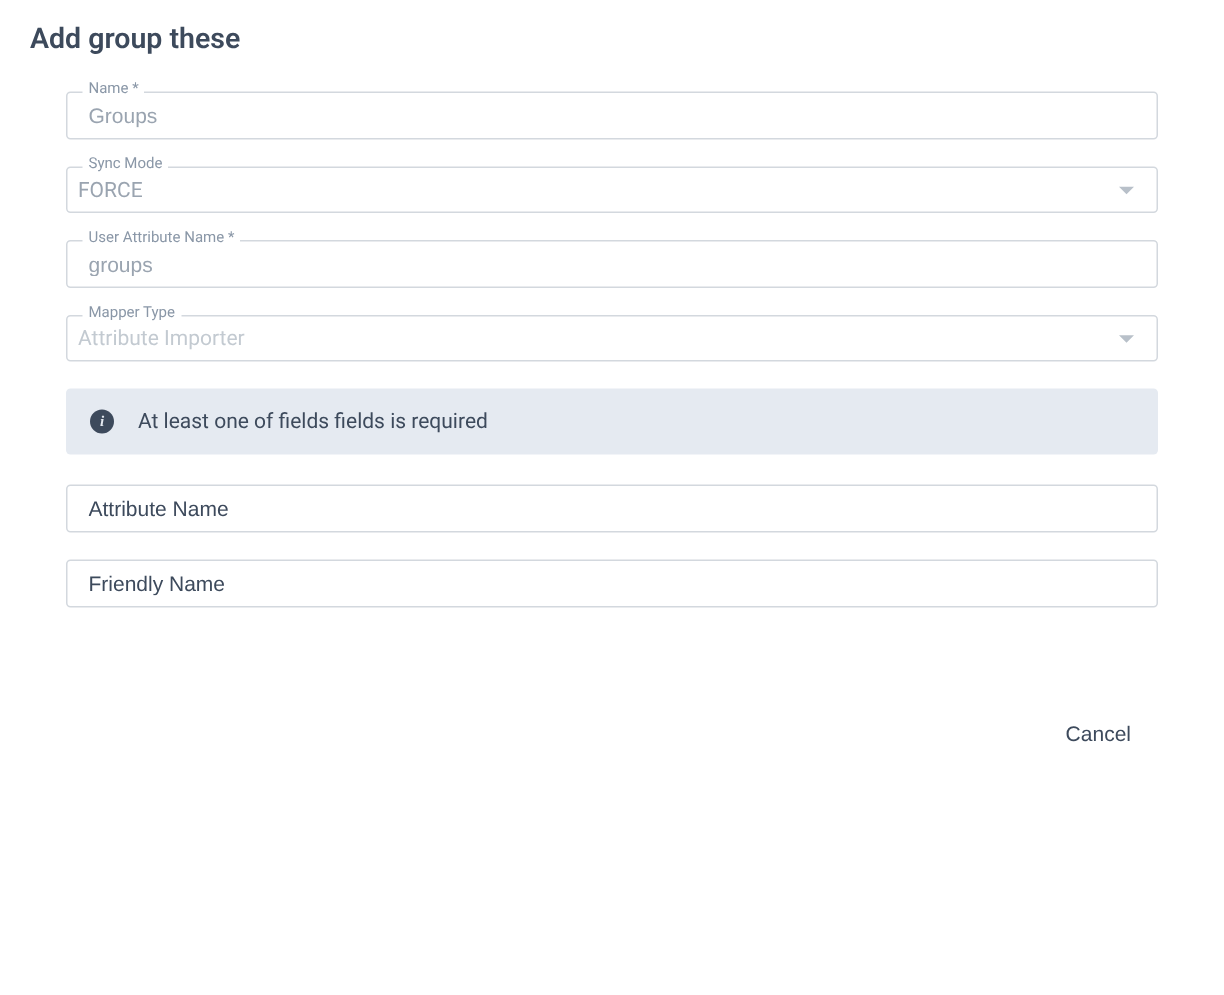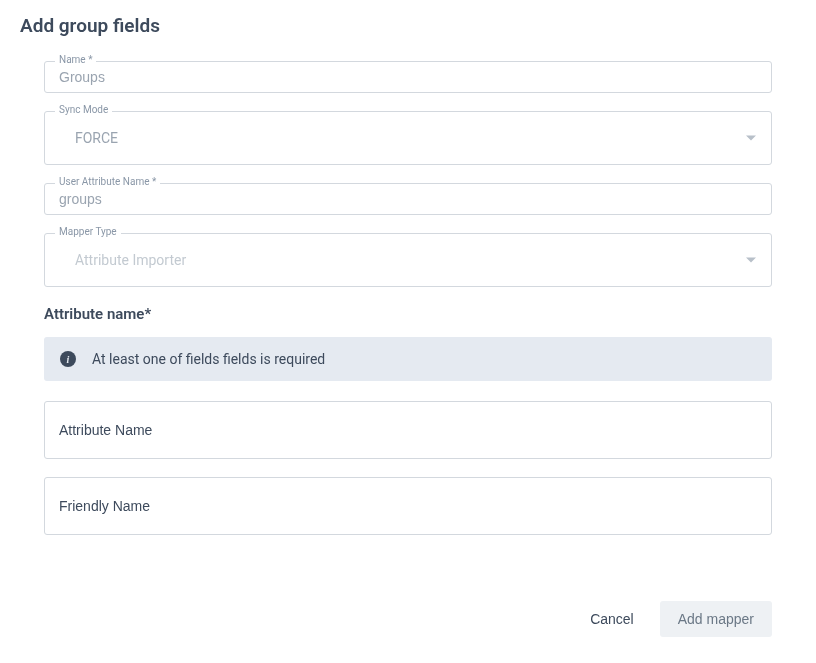--- a/index.html
+++ b/index.html
@@ -47,22 +47,22 @@
       font-size: 14px;
       color: #9aa4b0;
       background: #ffffff;
       outline: none;
     }
     .select-wrapper {
       position: relative;
     }
     .select-input {
       width: 100%;
-      height: 54px;
-      padding: 0 30px;
+      height: 31px;
+      padding: 0 7px;
       border: 1px solid #d3d8de;
       border-radius: 3px;
       font-size: 14px;
       color: #9aa4b0;
       background: #ffffff;
       appearance: none;
       -webkit-appearance: none;
       outline: none;
       display: flex;
       align-items: center;
@@ -114,21 +114,21 @@
       margin-right: 16px;
       flex-shrink: 0;
       font-family: Georgia, serif;
     }
     .info-text {
       color: #3d4a5c;
       font-size: 14px;
     }
     .plain-input {
       width: 100%;
-      height: 58px;
+      height: 32px;
       padding: 0 14px;
       border: 1px solid #d3d8de;
       border-radius: 3px;
       font-size: 14px;
       color: #3d4a5c;
       background: #ffffff;
       outline: none;
       margin-bottom: 18px;
     }
     .plain-input::placeholder {
@@ -154,21 +154,21 @@
       background: transparent;
     }
     .btn-primary {
       color: #6b7886;
       background: #eef1f4;
     }
   </style>
 </head>
 <body>
 
-<h1 class="page-title">Add group fields</h1>
+<h1 class="page-title">Add group these</h1>
 
 <div class="form-container">
 
   <div class="field-wrapper">
     <label class="field-label">Name *</label>
     <input type="text" class="text-input" value="Groups" style="">
   </div>
 
   <div class="field-wrapper select-wrapper">
     <label class="field-label">Sync Mode</label>
@@ -180,29 +180,27 @@
     <label class="field-label">User Attribute Name *</label>
     <input type="text" class="text-input" value="groups" style="">
   </div>
 
   <div class="field-wrapper select-wrapper">
     <label class="field-label">Mapper Type</label>
     <div class="select-input disabled">Attribute Importer</div>
     <div class="caret"></div>
   </div>
 
-  <div class="section-label">Attribute name*</div>
 
   <div class="info-banner">
     <div class="info-icon">i</div>
     <div class="info-text">At least one of fields fields is required</div>
   </div>
 
   <input type="text" class="plain-input" placeholder="Attribute Name" style="">
 
   <input type="text" class="plain-input" placeholder="Friendly Name" style="">
 
   <div class="actions">
     <button class="btn btn-cancel">Cancel</button>
-    <button class="btn btn-primary">Add mapper</button>
   </div>
 
 </div>
 
 </body></html>

